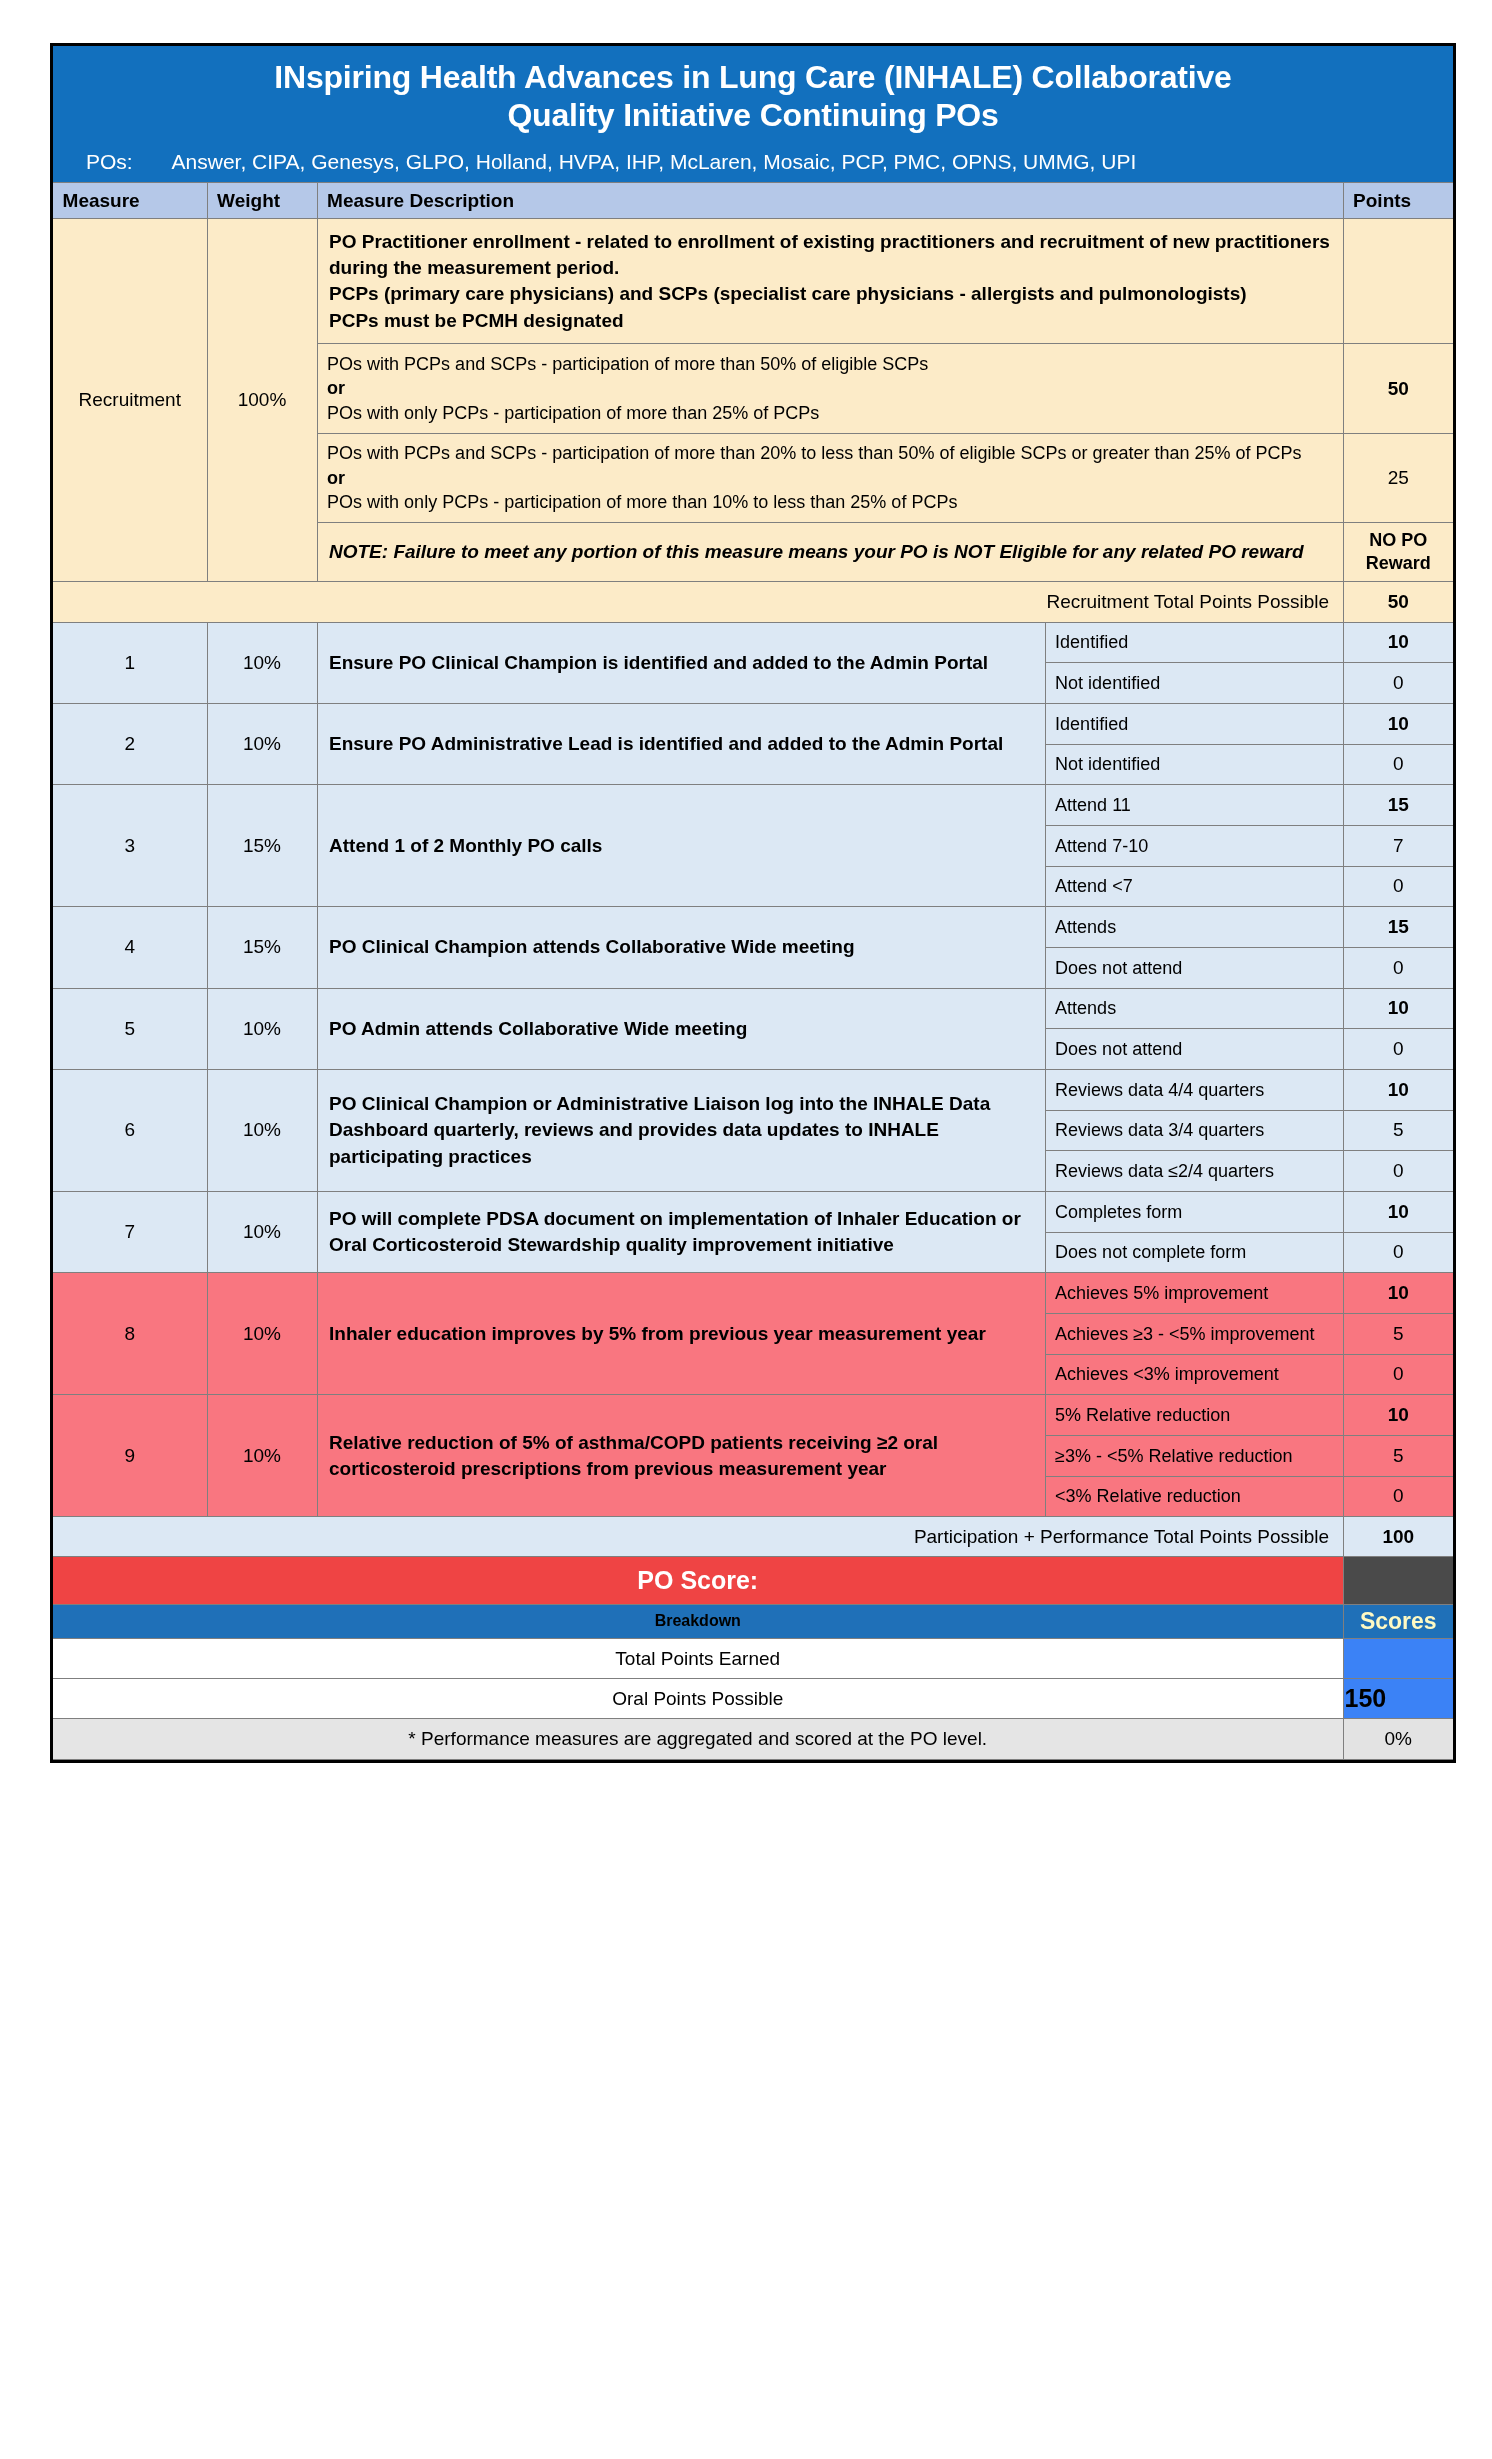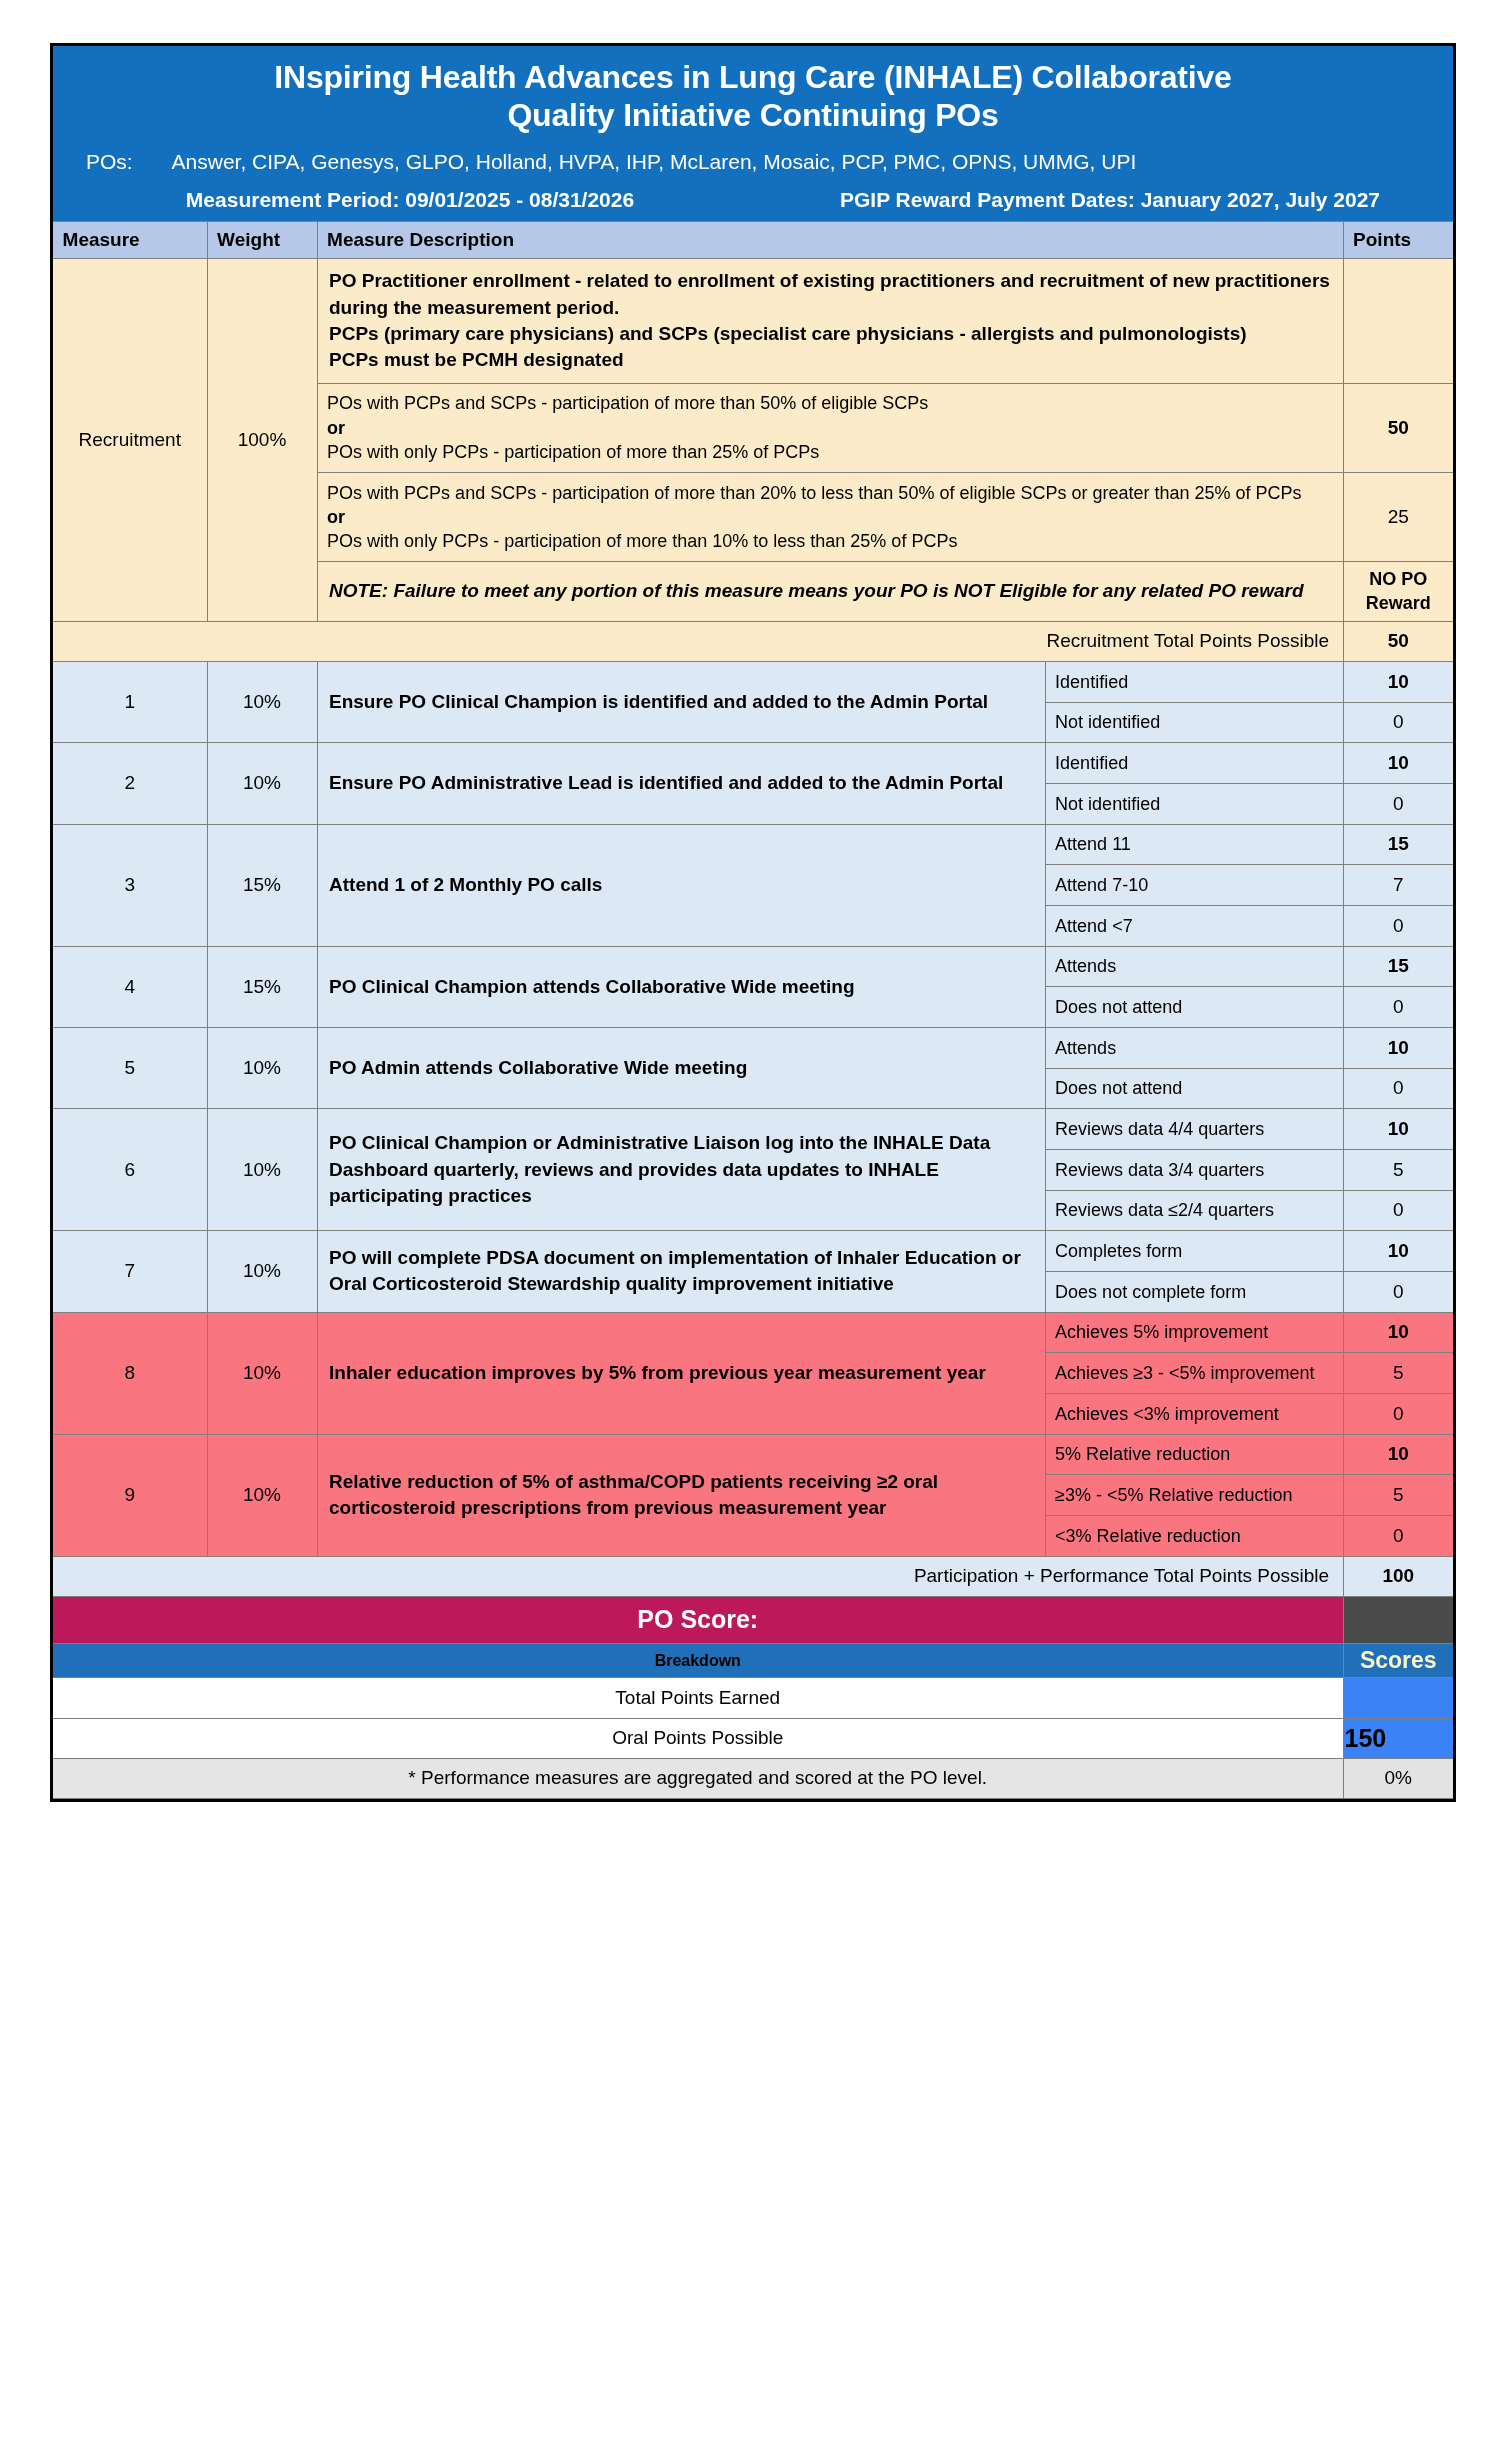--- a/index.html
+++ b/index.html
@@ -150,21 +150,21 @@
     font-weight: normal;
     padding: 8.6px 13.4px 8.6px 0;
   }
   td.totalval {
     text-align: center;
     font-size: 19px;
     font-weight: bold;
   }
 
   td.poscore {
-    background: #be185d;
+    background: #ef4444;
     color: #ffffff;
     text-align: center;
     font-size: 25px;
     font-weight: bold;
     padding: 8.6px 0;
   }
   td.poscoreval { background: #4A4A4A; }
 
   td.breakdown {
     background: #1F70B8;
@@ -214,24 +214,20 @@
     <div class="hdr">
       <div class="hdr-title">
         <span>INspiring Health Advances in Lung Care (INHALE) Collaborative</span><br>
         <span>Quality Initiative Continuing POs</span>
       </div>
     </div>
     <div class="hdr-pos">
       <span class="lbl">POs:</span>
       <span class="names">Answer, CIPA, Genesys, GLPO, Holland, HVPA, IHP, McLaren, Mosaic, PCP, PMC, OPNS, UMMG, UPI</span>
     </div>
-    <div class="hdr-dates">
-      <div class="d1">Measurement Period: 09/01/2025 - 08/31/2026</div>
-      <div class="d2">PGIP Reward Payment Dates: January 2027, July 2027</div>
-    </div>
 
     <table class="grid">
       <colgroup>
         <col class="c-measure">
           <col class="c-weight">
           <col class="c-desc">
           <col class="c-crit">
           <col class="c-points">
       </colgroup>
 

